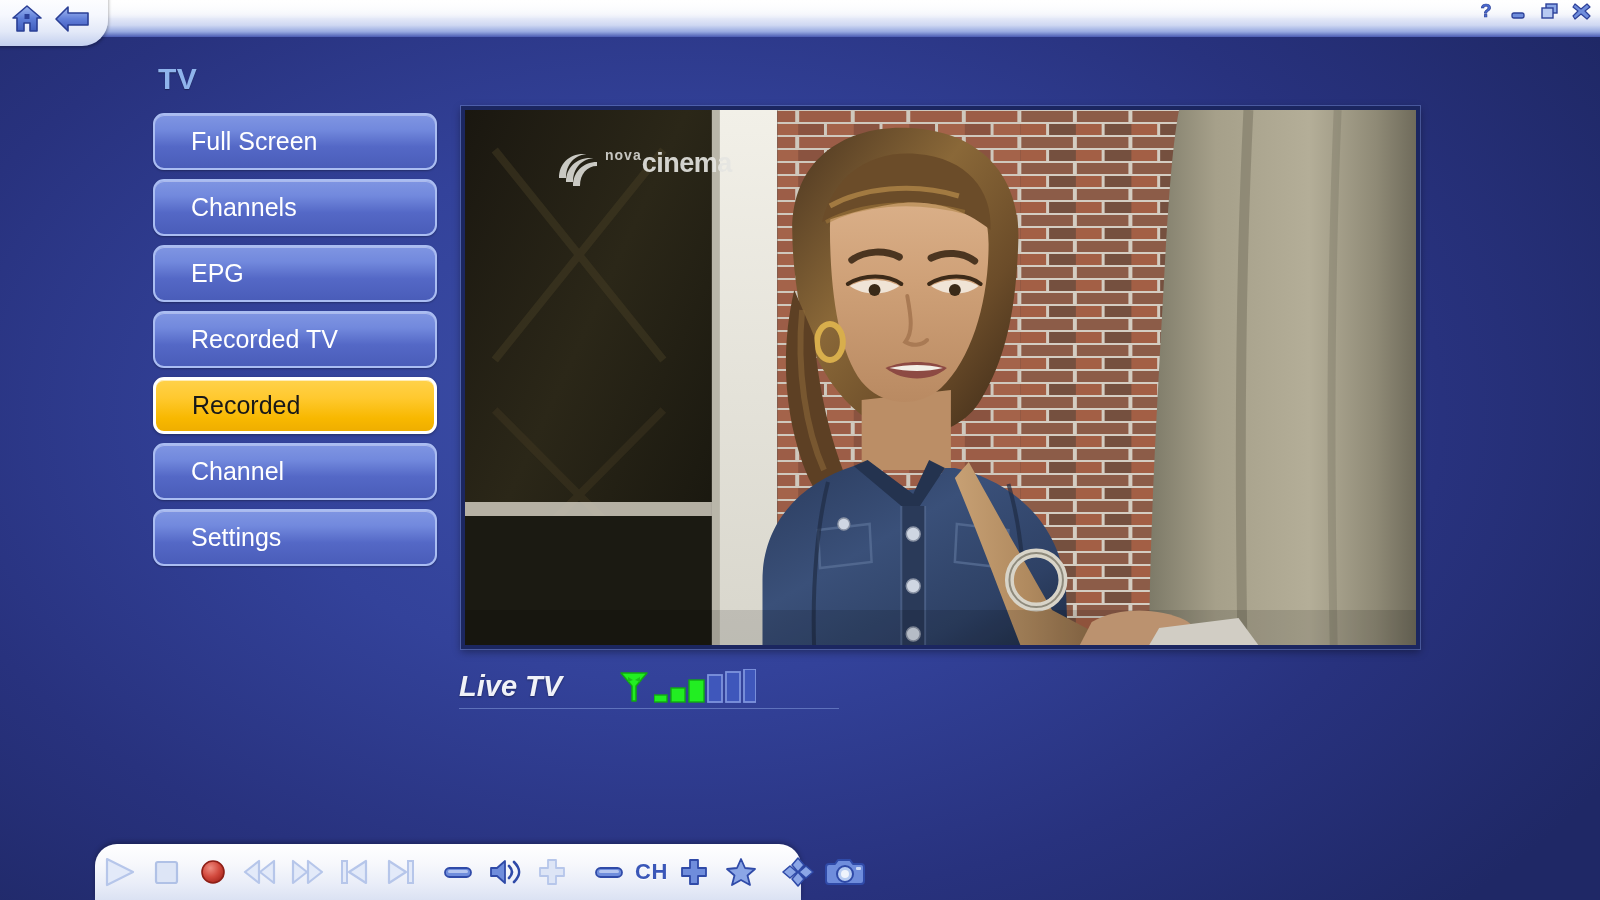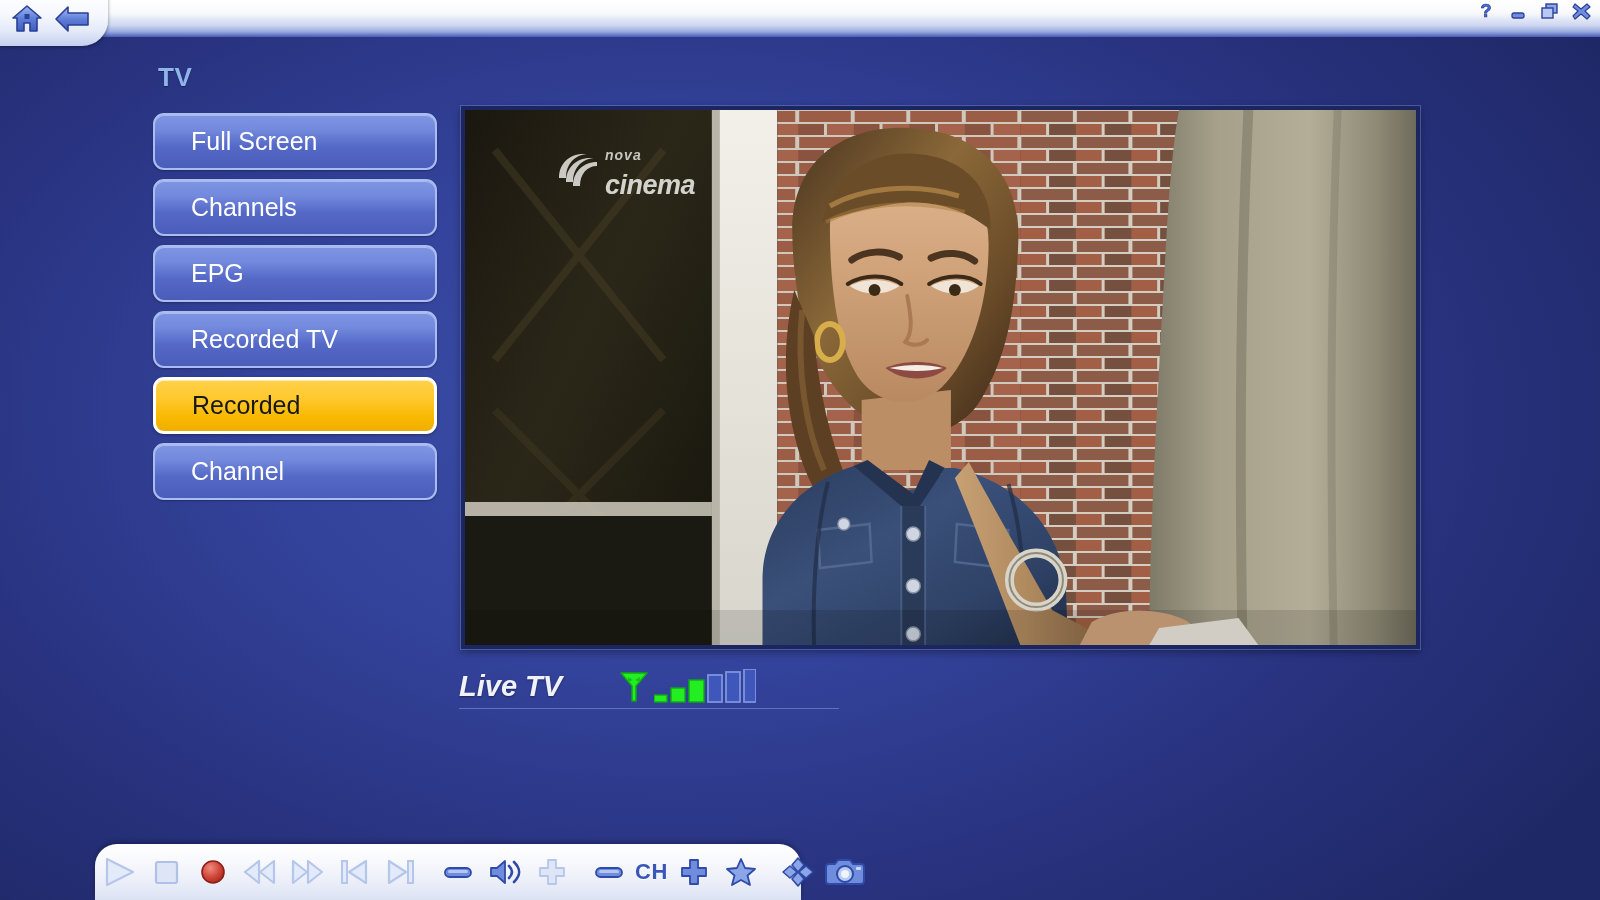--- a/index.html
+++ b/index.html
@@ -68,21 +68,21 @@
     width: 20px; height: 20px;
     display: flex; align-items: center; justify-content: center;
     cursor: pointer;
   }
   .wc svg { display: block; }
 
   
   .section-title {
     position: absolute;
     left: 158px; top: 62px;
-    font-size: 26px;
+    font-size: 30px;
     font-weight: bold;
     color: #8fb4ec;
     letter-spacing: 0.5px;
     text-shadow: 0 1px 1px rgba(0,0,0,0.35);
   }
 
   .menu {
     position: absolute;
     left: 153px; top: 113px;
     width: 284px;
@@ -135,36 +135,35 @@
     position: absolute;
     left: 88px; top: 38px;
     display: flex;
     align-items: flex-start;
     gap: 8px;
     opacity: 0.9;
     pointer-events: none;
   }
   .wm-text {
     display: flex;
-    flex-direction: column;
+    flex-direction: row;
     line-height: 1;
-    font-style: italic;
   }
   .wm-nova {
     font-size: 14px;
     color: #d8d8d4;
     letter-spacing: 1px;
     font-weight: bold;
   }
   .wm-cinema {
     font-size: 27px;
     color: #e6e6e2;
     font-weight: bold;
     letter-spacing: -0.5px;
-    margin-top: 10px;
+    margin-top: 2px;
   }
 
   
   .info {
     position: absolute;
     left: 459px; top: 664px;
     width: 380px;
     font-style: italic;
   }
   .info-row1 {
@@ -312,20 +311,23 @@
       <span>EPG</span>
     </div>
     <div class="menu-btn">
       <span>Recorded TV</span>
     </div>
     <div class="menu-btn selected">
       <span>Recorded</span>
     </div>
     <div class="menu-btn">
       <span>Channel</span>
+    </div>
+    <div class="menu-btn">
+      <span>Settings</span>
     </div>
   </div>
 
   <div class="video-frame">
     <div class="video-inner">
       <svg viewBox="0 0 959 535" preserveAspectRatio="none">
         <defs>
           <linearGradient id="doorG" x1="0" y1="0" x2="1" y2="1">
             <stop offset="0" stop-color="#1a1710"></stop>
             <stop offset="0.45" stop-color="#2b2718"></stop>

